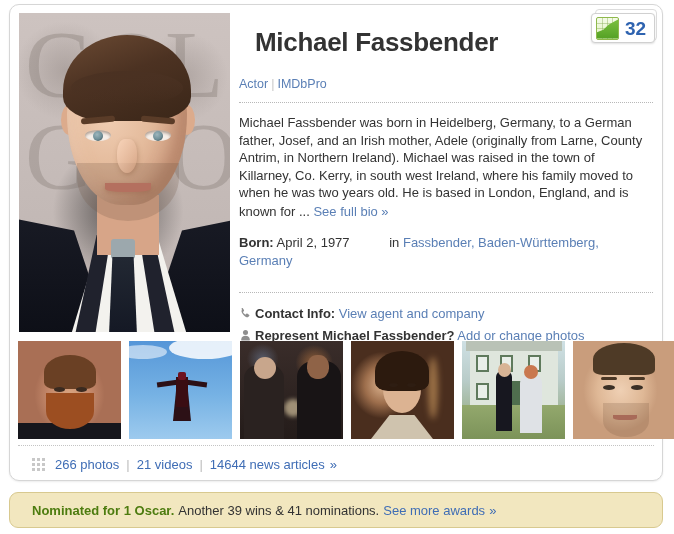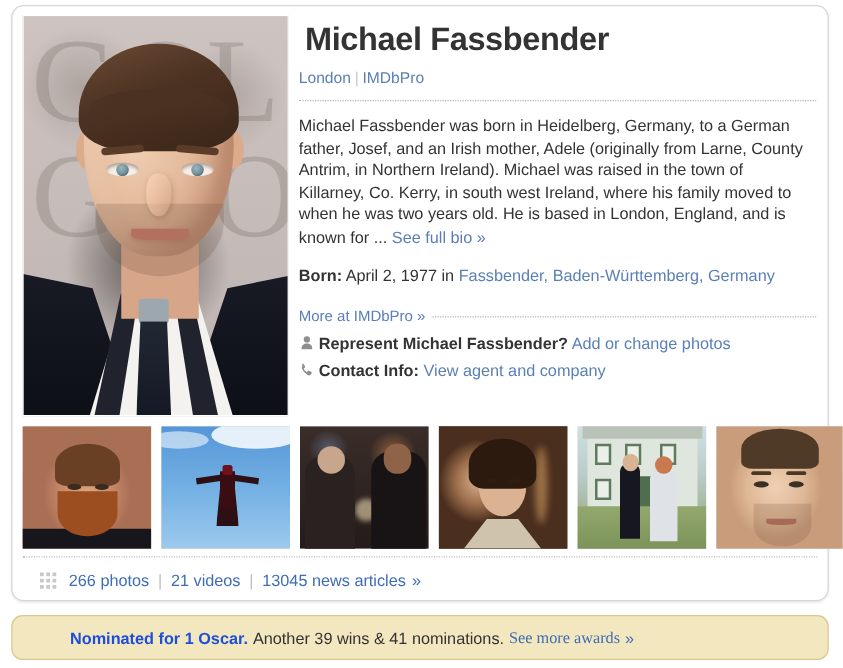--- a/index.html
+++ b/index.html
@@ -200,21 +200,21 @@
     top: 7px;
     width: 414px;
   }
 
   #name-title {
     font-size: 26px;
     font-weight: bold;
     color: #333333;
     letter-spacing: -0.3px;
     line-height: 1.12;
-    margin: 5px;
+    margin: 16px;
     padding: 0 0 2px 0;
   }
   #name-job-categories {
     font-size: 12.5px;
     color: #5a7fb5;
     padding-top: 2px;
   }
   #name-job-categories a { color: #5a7fb5; text-decoration: none; cursor: pointer; }
   #name-job-categories .sep { color: #c9c9c9; padding: 0 3px; }
 
@@ -241,21 +241,21 @@
   }
 
   #name-born-info {
     font-size: 13px;
     line-height: 17.5px;
     padding-top: 14px;
     width: 400px;
   }
   #name-born-info .label { font-weight: bold; color: #333333; }
   #name-born-info .date { color: #333333; }
-  #name-born-info .in-word { color: #333333; }
+  #name-born-info .in-word { color: #333333; margin-left: 36px; }
   #name-born-info a { color: #5a7fb5; text-decoration: none; cursor: pointer; }
 
   #imdbpro-row {
     position: relative;
     padding-top: 15px;
     height: 16px;
   }
   #imdbpro-row .pro-link {
     font-size: 12px;
     color: #5a7fb5;
@@ -488,28 +488,27 @@
     box-sizing: border-box;
     background: #f2e7bf;
     border: 1px solid #d8c98f;
     border-radius: 9px;
     display: flex;
     align-items: center;
     padding-left: 22px;
     font-size: 13px;
     color: #333333;
   }
-  #awards-blurb .award-bold { font-weight: bold; color: #1d4ed8; padding-right: 4px; margin-left: 24px; }
+  #awards-blurb .award-bold { font-weight: bold; color: #4d7c0f; padding-right: 4px; }
   #awards-blurb .award-text { color: #333333; }
   #awards-blurb a {
     color: #3f6db5;
     text-decoration: none;
     cursor: pointer;
     padding-left: 4px;
-    font-family: Liberation Serif, serif;
   }
   #awards-blurb .award-arrow { color: #3f6db5; padding-left: 4px; }
 </style>
 </head>
 <body>
 
 <div id="name-overview-panel">
 
   <div id="name-poster">
     <div class="photo-canvas">
@@ -538,65 +537,79 @@
           <span class="iris"></span>
         </div>
       <div class="eye-r">
           <span class="iris"></span>
         </div>
       <div class="nose"></div>
       <div class="mouth"></div>
     </div>
   </div>
 
+  <div id="star-meter">
+    <div class="paper-back"></div>
+    <div class="paper-front">
+      <span class="meter-icon">
+        <i class="grid-v" style="left:5px"></i>
+        <i class="grid-v" style="left:10px"></i>
+        <i class="grid-v" style="left:15px"></i>
+        <i class="grid-h" style="top:5px"></i>
+        <i class="grid-h" style="top:10px"></i>
+        <i class="grid-h" style="top:15px"></i>
+        <i class="trend"></i>
+      </span>
+      <span class="meter-value">32</span>
+    </div>
+  </div>
 
   <div id="name-detail">
 
     <h1 id="name-title">Michael Fassbender</h1>
 
     <div id="name-job-categories">
-      <a href="#">London</a><span class="sep">|</span><a href="#">IMDbPro</a>
+      <a href="#">Actor</a><span class="sep">|</span><a href="#">IMDbPro</a>
     </div>
 
     <hr class="dotted-rule">
 
     <div id="name-bio">
       <span>Michael Fassbender was born in Heidelberg, Germany, to a German father, Josef, and an Irish mother, Adele (originally from Larne, County Antrim, in Northern Ireland). Michael was raised in the town of Killarney, Co. Kerry, in south west Ireland, where his family moved to when he was two years old. He is based in London, England, and is known for ...</span>
       <a href="#" class="bio-link">See full bio »</a>
     </div>
 
     <div id="name-born-info">
       <span class="label">Born:</span>
       <span class="date">April 2, 1977</span>
       <span class="in-word">in</span>
       <a href="#">Fassbender, Baden-Württemberg, Germany</a>
     </div>
 
     <div id="imdbpro-row">
-      <a href="#" class="pro-link">More at IMDbPro »</a>
       <span class="pro-rule"></span>
+    </div>
+
+    <div class="contact-line">
+      <span class="contact-icon">
+        <svg viewBox="0 0 16 16" width="13" height="13" aria-hidden="true">
+          <path d="M3.2 1.6c.5-.5 1.3-.4 1.7.2l1.2 1.8c.3.5.2 1.1-.2 1.5l-.8.7c-.2.2-.2.4-.1.6.5 1.1 1.6 2.2 2.7 2.9.2.1.4.1.6-.1l.7-.8c.4-.4 1-.5 1.5-.2l1.8 1.2c.6.4.7 1.2.2 1.7l-.9.9c-.6.6-1.5.8-2.3.5C7 11.6 4.4 9 3.2 6 2.9 5.2 3 4.3 3.6 3.7z" fill="#8e8e8e"></path>
+        </svg>
+      </span><span class="bold">Contact Info:</span>
+      <a href="#">View agent and company</a>
     </div>
 
     <div class="contact-line">
       <span class="contact-icon">
         <svg viewBox="0 0 16 16" width="13" height="13" aria-hidden="true">
           <circle cx="8" cy="4.4" r="3.1" fill="#8e8e8e"></circle>
           <path d="M8 8.3c-3 0-5.2 1.9-5.2 4.2V14h10.4v-1.5c0-2.3-2.2-4.2-5.2-4.2z" fill="#8e8e8e"></path>
         </svg>
       </span><span class="bold">Represent Michael Fassbender?</span>
       <a href="#">Add or change photos</a>
-    </div>
-
-    <div class="contact-line">
-      <span class="contact-icon">
-        <svg viewBox="0 0 16 16" width="13" height="13" aria-hidden="true">
-          <path d="M3.2 1.6c.5-.5 1.3-.4 1.7.2l1.2 1.8c.3.5.2 1.1-.2 1.5l-.8.7c-.2.2-.2.4-.1.6.5 1.1 1.6 2.2 2.7 2.9.2.1.4.1.6-.1l.7-.8c.4-.4 1-.5 1.5-.2l1.8 1.2c.6.4.7 1.2.2 1.7l-.9.9c-.6.6-1.5.8-2.3.5C7 11.6 4.4 9 3.2 6 2.9 5.2 3 4.3 3.6 3.7z" fill="#8e8e8e"></path>
-        </svg>
-      </span><span class="bold">Contact Info:</span>
-      <a href="#">View agent and company</a>
     </div>
   </div>
 
   <div id="name-photo-strip">
 
     <div class="strip-thumb t1">
       <div class="thumb-canvas">
         <span class="f-suit"></span>
           <span class="f-beard"></span>
         <span class="f-hair"></span>
@@ -677,21 +690,21 @@
         <i></i>
         <i></i>
         <i></i>
         <i></i>
         <i></i>
     </span>
     <a href="#" class="media-link">266 photos</a>
     <span class="msep">|</span>
     <a href="#" class="media-link">21 videos</a>
     <span class="msep">|</span>
-    <a href="#" class="media-link">13045 news articles</a>
+    <a href="#" class="media-link">14644 news articles</a>
     <span class="arrow">»</span>
   </div>
 
 </div>
 
 <div id="awards-blurb">
   <span class="award-bold">Nominated for 1 Oscar.</span>
   <span class="award-text">Another 39 wins &amp; 41 nominations.</span>
   <a href="#">See more awards</a>
   <span class="award-arrow">»</span>

